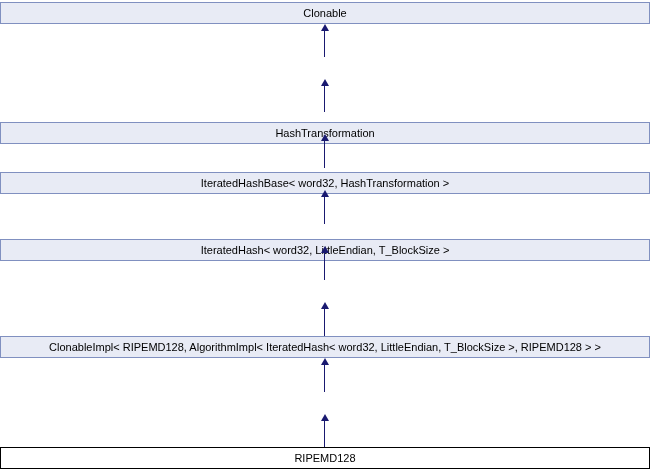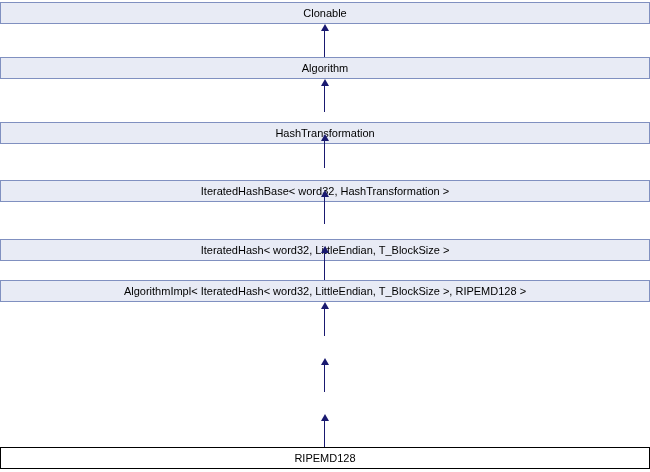--- a/index.html
+++ b/index.html
@@ -58,34 +58,31 @@
   }
 </style>
 </head>
 <body>
 
 <div id="diagram" style="--bg: #ffffff; --node-fill: #e8ebf5; --node-border: #8090c0; --current-fill: #ffffff; --current-border: #000000; --arrow: #191970; --text: #000000;">
 
   <div class="node" style="top:2px">
     <span class="label">Clonable</span>
   </div>
-  <div class="node" style="top:57px">
-    <span class="label">Algorithm</span>
-  </div>
   <div class="node" style="top:122px">
     <span class="label">HashTransformation</span>
   </div>
-  <div class="node" style="top:180px">
+  <div class="node" style="top:172px">
     <span class="label">IteratedHashBase&lt; word32, HashTransformation &gt;</span>
   </div>
   <div class="node" style="top:239px">
     <span class="label">IteratedHash&lt; word32, LittleEndian, T_BlockSize &gt;</span>
   </div>
-  <div class="node" style="top:280px">
-    <span class="label">AlgorithmImpl&lt; IteratedHash&lt; word32, LittleEndian, T_BlockSize &gt;, RIPEMD128 &gt;</span>
+  <div class="node" style="top:336px">
+    <span class="label">ClonableImpl&lt; RIPEMD128, AlgorithmImpl&lt; IteratedHash&lt; word32, LittleEndian, T_BlockSize &gt;, RIPEMD128 &gt; &gt;</span>
   </div>
   <div class="node current" style="top:447px">
     <span class="label">RIPEMD128</span>
   </div>
 
   <div class="arrow" style="top:24px">
     <div class="head"></div>
     <div class="shaft" style="height:26px"></div>
   </div>
   <div class="arrow" style="top:79px">

